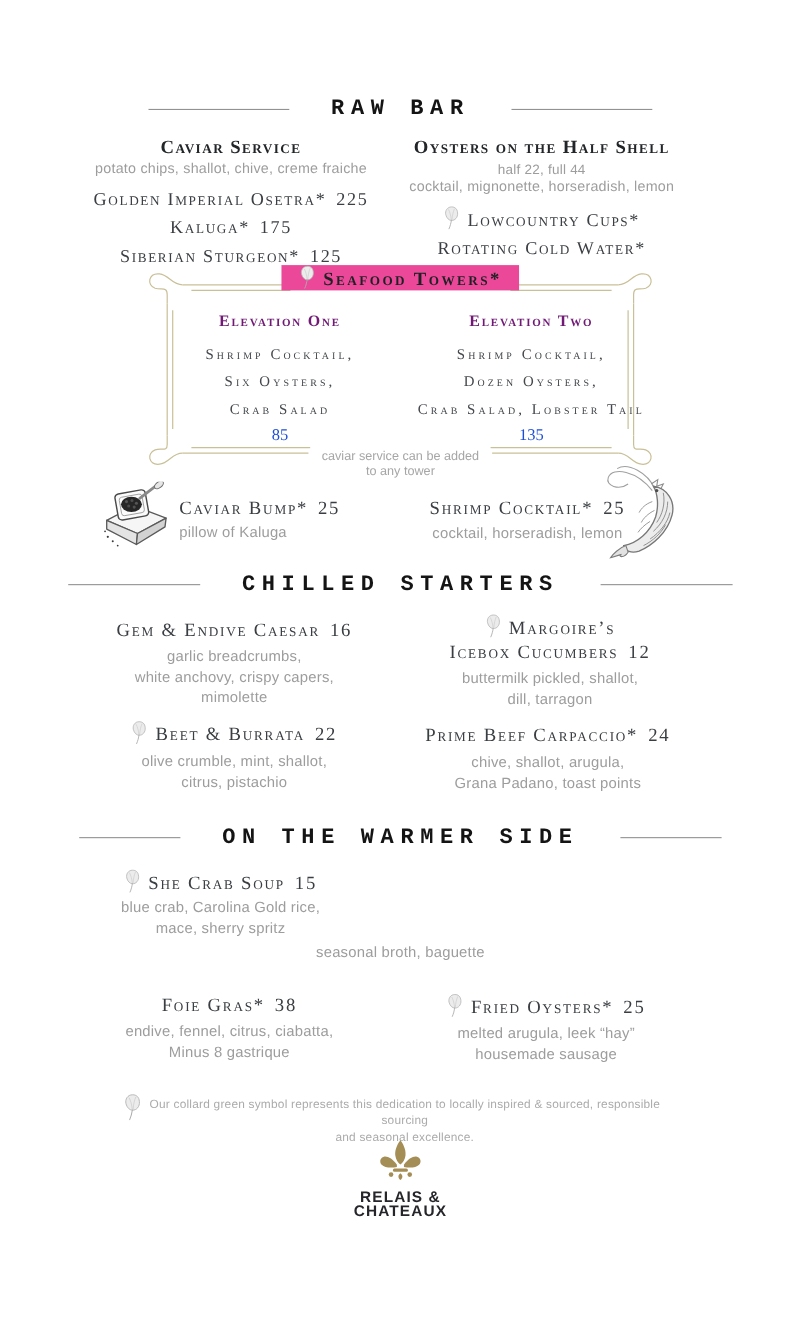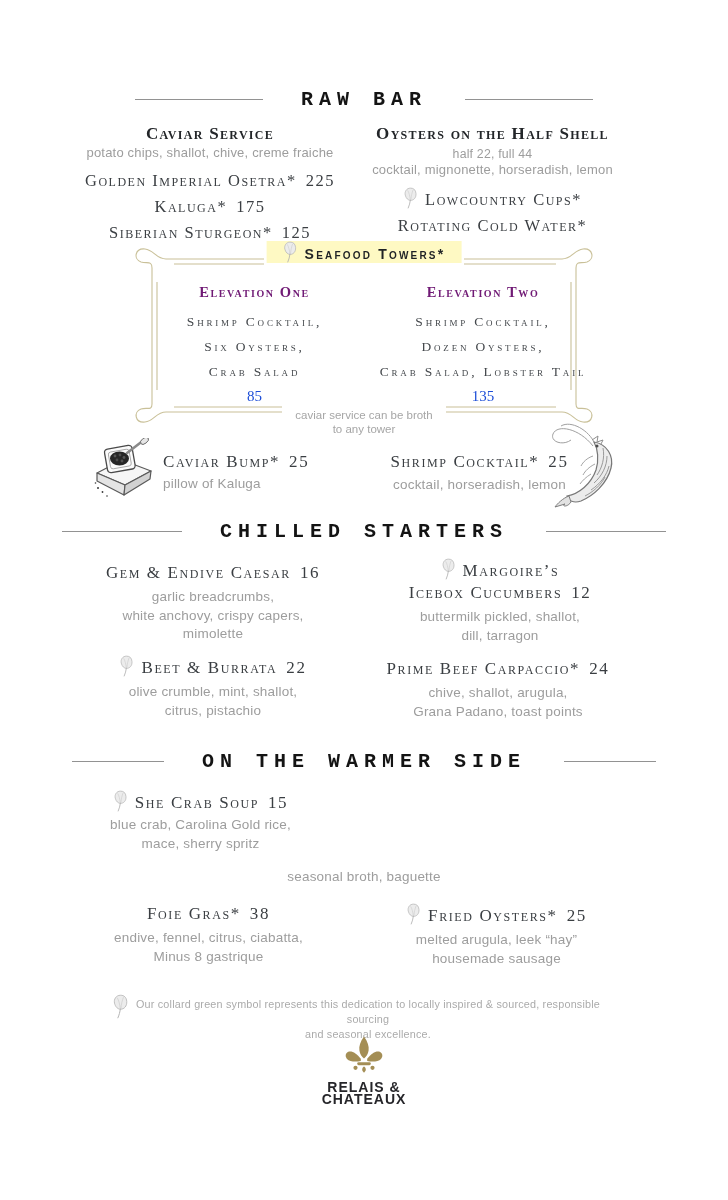--- a/index.html
+++ b/index.html
@@ -29,23 +29,23 @@
   .desc{font-family:"Liberation Sans",sans-serif;font-size:13.5px;color:#9d9d9d;
         letter-spacing:0.2px;line-height:18.5px;margin-top:4px;}
   .tinydesc{font-size:12.3px;line-height:14px;margin-top:3px;}
   .meddesc{font-size:13px;line-height:16px;margin-top:1px;}
   .collard{vertical-align:-4px;margin-right:7px;}
 
   
   #towers{left:114px;top:244px;width:500px;height:182px;}
   .frame-svg{position:absolute;left:0;top:0;}
   #towers-heading{position:absolute;top:-3px;left:50%;transform:translateX(-50%);
-                  background:#fef9c3;padding:0 16px;white-space:nowrap;
-                  font-family:Liberation Sans, sans-serif;font-variant:small-caps;font-weight:700;
-                  font-size:14px;letter-spacing:2.2px;color:#1f2225;}
+                  background:#ec4899;padding:0 16px;white-space:nowrap;
+                  font-family:Liberation Serif, serif;font-variant:small-caps;font-weight:700;
+                  font-size:17px;letter-spacing:2.2px;color:#1f2225;}
   .tower{position:absolute;text-align:center;}
   #tower1{left:28px;top:40px;width:225px;}
   #tower2{left:250px;top:40px;width:238px;}
   .tw-title{font-family:"Liberation Serif",serif;font-variant:small-caps;font-weight:700;
             font-size:14.5px;letter-spacing:1.6px;color:#701a75;margin-bottom:8px;}
   .tw-line{font-family:"Liberation Serif",serif;font-variant:small-caps;font-size:13.5px;
            letter-spacing:2.8px;color:#44484c;line-height:25px;}
   .tw-price{font-family:"Liberation Serif",serif;font-size:15px;color:#1d4ed8;margin-top:4px;}
   #towers-note{position:absolute;bottom:-10px;left:50%;transform:translateX(-50%);
                background:#fff;padding:0 12px;font-size:11.5px;color:#a6a6a6;line-height:14px;
@@ -145,21 +145,21 @@
       <div class="tw-line">Crab Salad</div>
       <div class="tw-price">85</div>
     </div>
     <div class="tower" id="tower2">
       <div class="tw-title">Elevation Two</div>
       <div class="tw-line">Shrimp Cocktail,</div>
       <div class="tw-line">Dozen Oysters,</div>
       <div class="tw-line">Crab Salad, Lobster Tail</div>
       <div class="tw-price">135</div>
     </div>
-    <div id="towers-note" class="pre">caviar service can be broth
+    <div id="towers-note" class="pre">caviar service can be added
 to any tower</div>
   </div>
 
   <div class="block" id="caviar-art">
     <svg width="68" height="64" viewBox="0 0 68 64">
       <g stroke-linejoin="round">
         <path d="M7 35 L32 22 L61 33 L35 47 Z" fill="#f6f6f6" stroke="#5a5a5a" stroke-width="1.2"></path>
         <path d="M7 35 L7 43 L34 57 L35 47 Z" fill="#e4e4e4" stroke="#5a5a5a" stroke-width="1.2"></path>
         <path d="M61 33 L60 41 L34 57 L35 47 Z" fill="#d2d2d2" stroke="#5a5a5a" stroke-width="1.2"></path>
       </g>
@@ -265,21 +265,21 @@
           <path d="M10 1.5 C4.5 1.5 1.8 6.5 2.8 11 C3.9 15.6 6.9 18.3 10.1 18.3 C14.3 18.3 17.9 14.6 17.5 9 C17.1 3.8 14.2 1.5 10 1.5 Z" fill="#ececec" stroke="#b5b5b5" stroke-width="1"></path>
           <path d="M6.2 4.6 C8 8 9.2 12.5 9.7 17.5 M13.6 3.8 C12 7.6 10.9 12.3 10.6 17.5" stroke="#c6c6c6" stroke-width="0.7" fill="none"></path>
           <path d="M9.8 18 C9.3 21.6 8.4 25.2 6.9 28.6" stroke="#adadad" stroke-width="1.1" fill="none" stroke-linecap="round"></path>
         </svg><span>She Crab Soup</span><span class="prc">15</span></div>
     <div class="desc pre" style="margin-top:2px">blue crab, Carolina Gold rice,
 mace, sherry spritz</div>
   </div>
 
 
   <div class="block center" id="wi2">
-    <div class="desc pre" style="margin-top:13px">seasonal broth, baguette</div>
+    <div class="desc pre" style="margin-top:2px">seasonal broth, baguette</div>
   </div>
 
   <div class="block center" id="wi3">
     <div class="iname"><span>Foie Gras*</span><span class="prc">38</span></div>
     <div class="desc pre">endive, fennel, citrus, ciabatta,
 Minus 8 gastrique</div>
   </div>
 
   <div class="block center" id="wi4">
     <div class="iname"><svg class="collard" width="15" height="22" viewBox="0 0 20 30">

